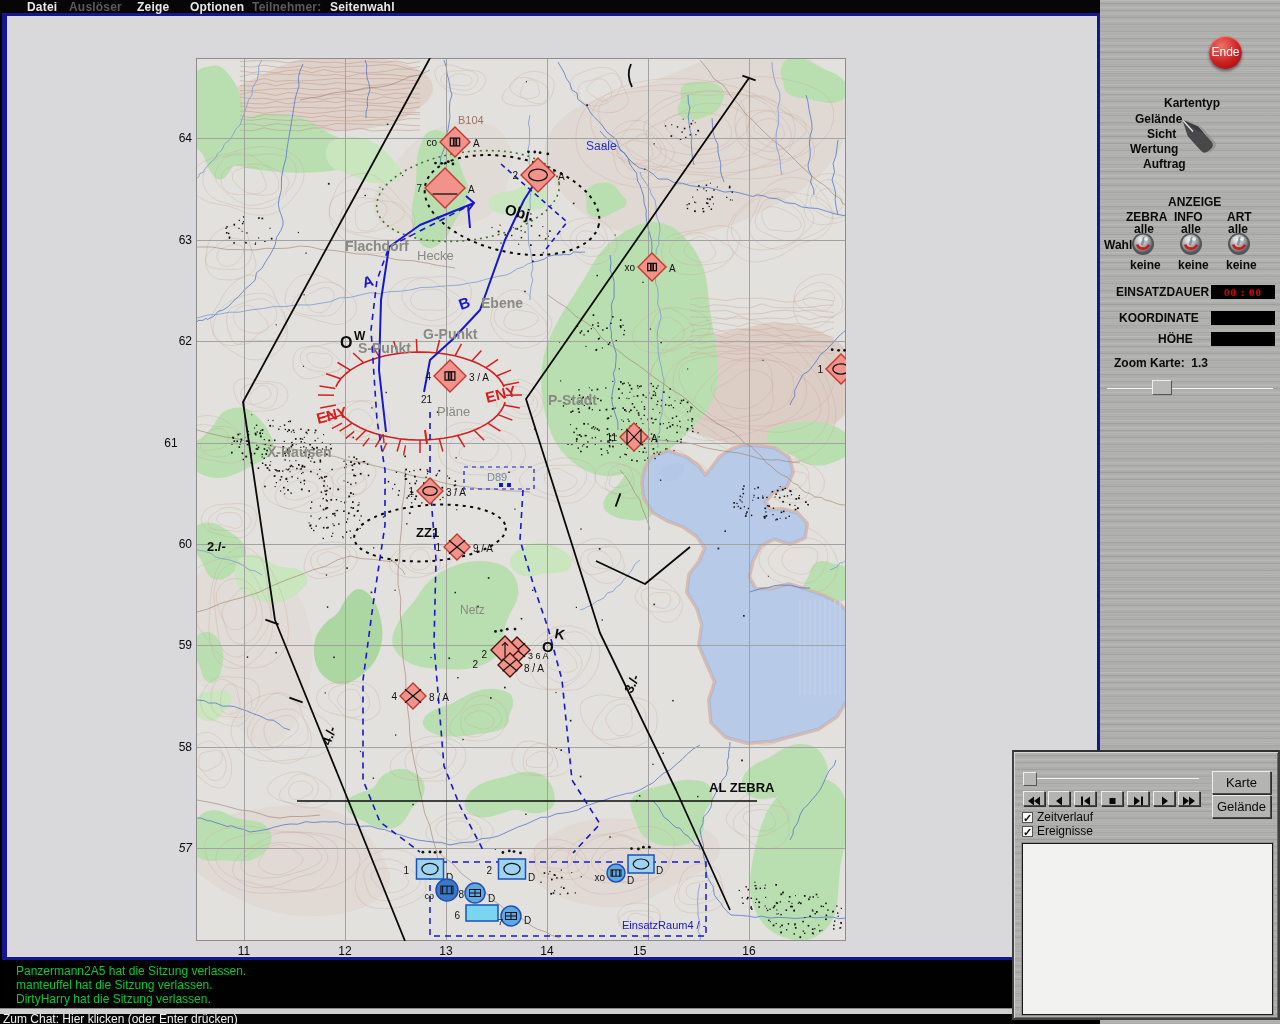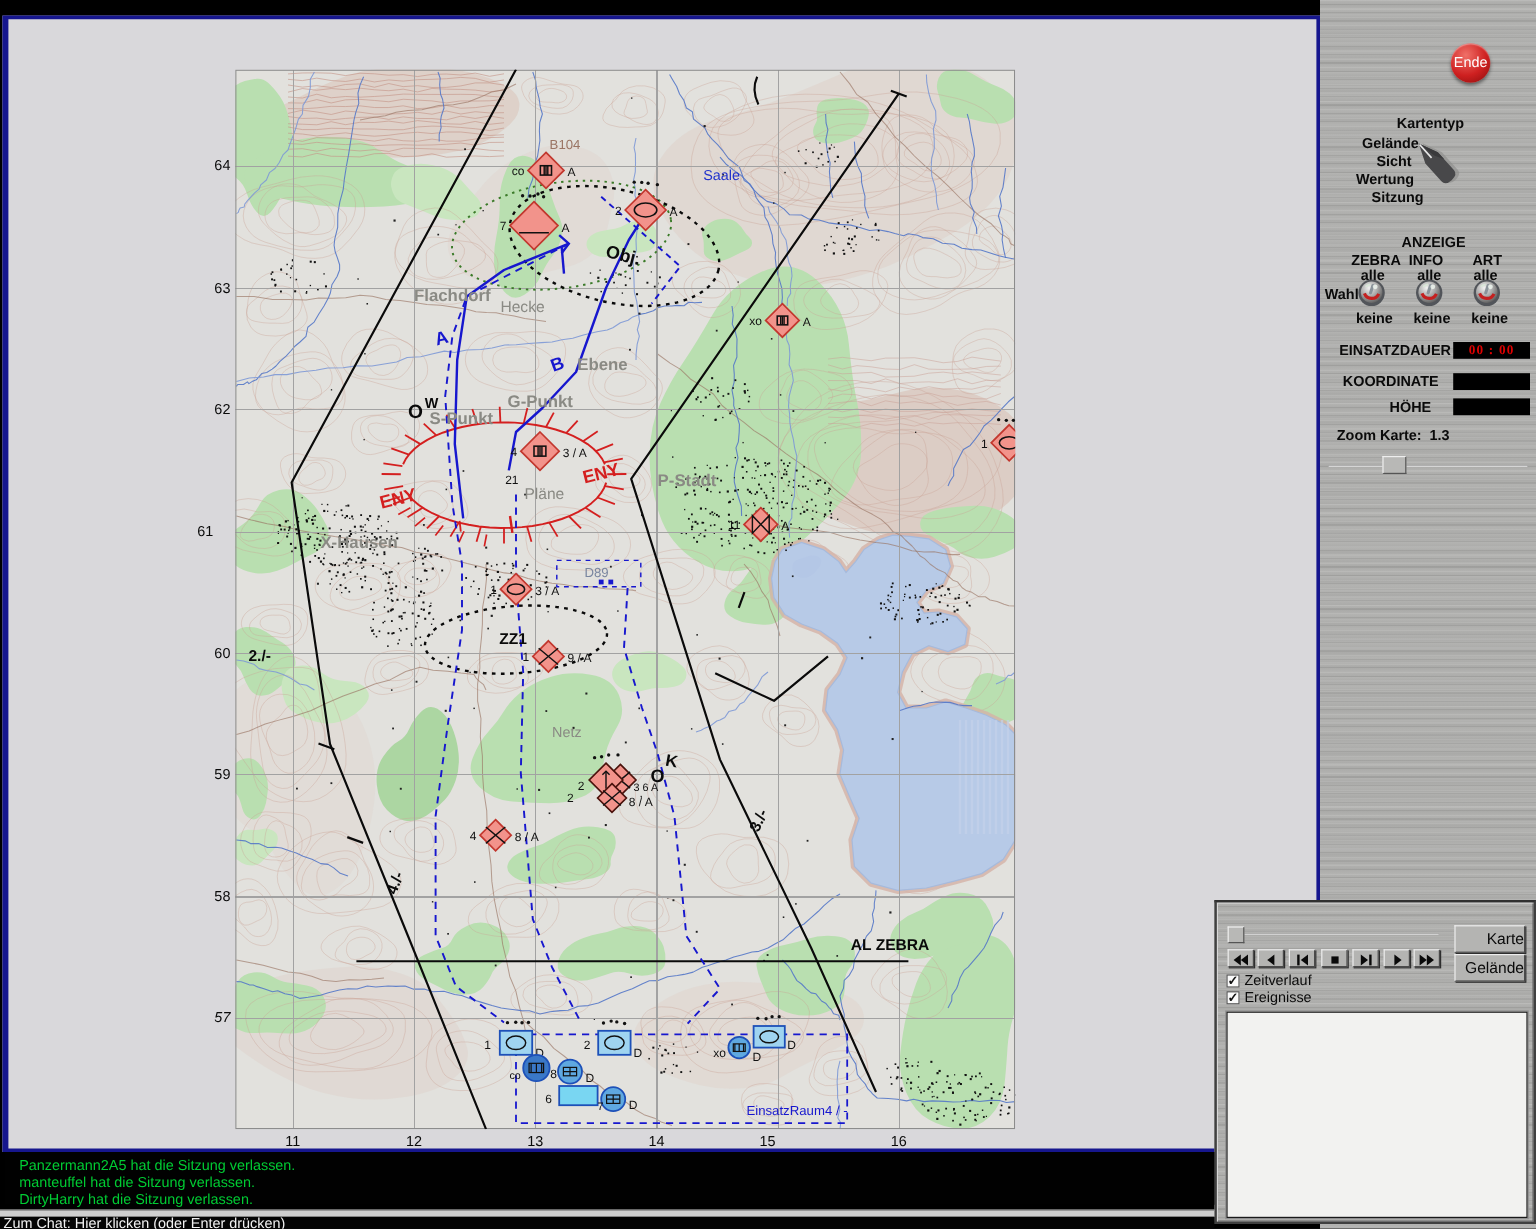--- a/index.html
+++ b/index.html
@@ -23,36 +23,44 @@
   #pbpanel { left:1012px; top:750px; width:268px; height:270px; background-color:#B1B1AF;background-image:repeating-linear-gradient(to bottom, rgba(255,255,255,.09) 0px, rgba(255,255,255,.09) 1px, rgba(0,0,0,0) 1px, rgba(0,0,0,0) 3px, rgba(0,0,0,.07) 3px, rgba(0,0,0,.07) 4px, rgba(0,0,0,0) 4px, rgba(0,0,0,0) 7px),repeating-linear-gradient(to bottom, rgba(255,255,255,.04) 0px, rgba(0,0,0,.04) 4px, rgba(255,255,255,.02) 8px, rgba(0,0,0,.03) 12px);
       border:2px solid #404040; border-top-color:#303030; box-shadow:inset 1px 1px 0 #D8D8D8, inset -1px -1px 0 #6A6A6A; }
   .pbtn { position:absolute; width:22px; height:15px; background:#B4B4B2;
       border-top:1px solid #EDEDED; border-left:1px solid #EDEDED;
       border-right:1px solid #4A4A4A; border-bottom:1px solid #4A4A4A;
       box-shadow: 1px 1px 0 #2E2E2E; text-align:center; }
   .pbtn svg { margin-top:2px; }
   .gbtn { position:absolute; left:1212px; width:59px; height:23px; background:#B4B4B2;
       border-top:1px solid #EDEDED; border-left:1px solid #EDEDED;
       border-right:1px solid #4A4A4A; border-bottom:1px solid #4A4A4A;
-      box-shadow: 1px 1px 0 #2E2E2E; font-size:13px; color:#0A0A0A; text-align:right; line-height:21px; }
+      box-shadow: 1px 1px 0 #2E2E2E; font-size:13px; color:#0A0A0A; text-align:center; line-height:21px; }
   .cb { position:absolute; width:11px; height:11px; background:#FAFAFA; border:1px solid #555;
         font-size:11px; line-height:10px; color:#111; text-align:center; font-weight:bold;}
   .cblab { position:absolute; font-size:12px; color:#0A0A0A; }
   #listbox { left:1022px; top:843px; width:251px; height:172px; background:#F2F2F0;
        border:1px solid #1A1A1A; box-shadow: 0 0 0 1px #8F8F8F; }
   #chat { left:4px; top:960px; width:1008px; height:44px; background:#010101;
       color:#00CB33; font-size:12px; padding:4px 0 0 12px; line-height:14.2px; }
   #sep { left:0px; top:1008px; width:1012px; height:6px; background:#CFCFCF; border-top:1px solid #8A8A8A;}
   #status { left:0px; top:1014px; width:1012px; height:10px; background:#050505;
      color:#F2F2F2; font-size:12px; padding-left:3px; line-height:11px;}
   .mapnum { position:absolute; font-size:12px; color:#0A0A0A; }
 </style></head>
 <body>
 <div id="root">
   <div class="abs" id="container"></div>
+  <div class="abs" id="menubar">
+    <span style="left:27px;">Datei</span>
+    <span style="left:69px;" class="dis">Auslöser</span>
+    <span style="left:137px;">Zeige</span>
+    <span style="left:190px;">Optionen</span>
+    <span style="left:252px;" class="dis">Teilnehmer:</span>
+    <span style="left:330px;">Seitenwahl</span>
+  </div>
   <svg id="map" width="650" height="883" viewBox="0 0 650 883" style="position:absolute;left:196px;top:58px;">
       <rect x="0" y="0" width="650" height="883" fill="#E2E1DD"></rect>
       <path d="M236.7,27.5Q237.8,37.0 229.4,45.1Q221.0,53.3 207.9,59.9Q194.8,66.6 175.0,69.9Q155.3,73.2 134.0,73.2Q112.7,73.3 88.5,72.1Q64.4,70.9 43.4,64.4Q22.5,57.8 23.8,47.4Q25.1,37.0 39.9,29.6Q54.8,22.2 66.8,16.2Q78.9,10.2 95.3,4.6Q111.7,-0.9 134.8,-2.2Q157.8,-3.5 180.8,-0.3Q203.8,3.0 219.7,10.5Q235.6,18.0 236.7,27.5Z" fill="#D9C2B6" opacity="0.5"></path>
       <path d="M651.6,64.5Q648.8,87.0 635.2,104.6Q621.7,122.2 601.1,134.4Q580.4,146.6 557.3,157.9Q534.2,169.3 501.2,176.8Q468.3,184.2 434.2,176.1Q400.2,167.9 379.4,149.2Q358.6,130.5 350.9,108.8Q343.2,87.0 359.0,67.7Q374.9,48.3 404.5,40.4Q434.1,32.5 455.9,23.9Q477.7,15.2 509.0,1.7Q540.3,-11.9 579.8,-7.4Q619.4,-2.9 636.9,19.5Q654.4,42.0 651.6,64.5Z" fill="#DCC8BF" opacity="0.34"></path>
       <path d="M661.1,309.6Q667.6,327.0 658.3,343.5Q648.9,359.9 631.3,370.8Q613.7,381.6 593.4,387.0Q573.1,392.3 552.9,389.6Q532.7,386.8 515.7,380.5Q498.7,374.2 475.8,367.4Q452.9,360.7 435.2,343.8Q417.4,327.0 430.7,308.6Q443.9,290.3 471.3,285.1Q498.7,279.9 516.9,277.1Q535.0,274.3 553.7,268.9Q572.5,263.6 595.4,266.0Q618.2,268.4 636.4,280.3Q654.6,292.1 661.1,309.6Z" fill="#D6BAAF" opacity="0.52"></path>
       <path d="M113.1,565.4Q118.6,587.0 115.8,610.7Q113.0,634.4 104.3,654.9Q95.7,675.4 81.4,684.5Q67.1,693.7 53.7,681.7Q40.3,669.8 33.0,655.0Q25.6,640.3 13.3,633.5Q1.0,626.6 -12.2,606.8Q-25.5,587.0 -21.7,559.9Q-17.9,532.7 -2.8,519.7Q12.3,506.7 26.0,503.5Q39.7,500.3 51.8,501.7Q63.9,503.0 75.2,510.1Q86.5,517.2 97.0,530.5Q107.5,543.9 113.1,565.4Z" fill="#DFD0C9" opacity="0.3"></path>
       <path d="M182.2,791.8Q189.5,802.0 193.2,815.0Q196.9,827.9 183.2,839.8Q169.5,851.6 144.4,855.8Q119.3,860.0 95.3,856.9Q71.4,853.8 54.6,846.4Q37.8,838.9 24.6,830.9Q11.4,822.8 -1.7,812.4Q-14.8,802.0 -13.7,788.6Q-12.6,775.1 6.6,766.1Q25.7,757.1 48.2,752.9Q70.8,748.7 94.5,747.6Q118.2,746.4 138.1,753.2Q158.0,759.9 166.5,770.8Q175.0,781.6 182.2,791.8Z" fill="#DECDC5" opacity="0.38"></path>
       <path d="M523.8,788.1Q525.7,802.0 508.6,811.5Q491.4,821.1 478.8,827.1Q466.2,833.2 453.9,840.3Q441.6,847.4 423.4,848.9Q405.2,850.4 387.4,846.3Q369.5,842.2 353.6,834.3Q337.7,826.4 333.4,814.2Q329.0,802.0 338.3,791.2Q347.7,780.4 361.2,773.0Q374.8,765.7 391.1,762.6Q407.5,759.4 423.6,760.4Q439.8,761.3 458.9,761.8Q477.9,762.2 499.9,768.3Q521.9,774.3 523.8,788.1Z" fill="#DECDC5" opacity="0.34"></path>
       <path d="M315.1,109.2Q312.5,122.0 310.0,132.9Q307.5,143.8 298.7,152.5Q289.8,161.3 276.6,164.5Q263.3,167.7 248.8,172.0Q234.2,176.2 214.4,176.4Q194.5,176.6 183.9,163.8Q173.3,151.0 179.2,136.5Q185.0,122.0 192.7,112.6Q200.4,103.2 207.3,95.0Q214.1,86.7 224.8,79.2Q235.4,71.7 251.6,66.3Q267.8,60.8 286.0,64.7Q304.2,68.6 311.0,82.5Q317.7,96.4 315.1,109.2Z" fill="#DFCEC7" opacity="0.3"></path>
       <path d="M46.0,45.0Q49.4,60.0 47.0,76.3Q44.6,92.5 39.7,102.9Q34.7,113.2 29.3,119.0Q23.8,124.9 18.5,119.3Q13.2,113.7 10.1,104.2Q7.1,94.7 1.5,90.9Q-4.2,87.1 -10.8,73.6Q-17.4,60.0 -15.0,41.3Q-12.6,22.7 -5.0,16.8Q2.6,11.0 8.0,9.6Q13.3,8.3 18.1,7.6Q22.8,7.0 27.4,11.0Q32.1,15.1 37.3,22.5Q42.5,30.0 46.0,45.0Z" fill="#B9DFB0"></path>
@@ -1620,21 +1628,21 @@
     <div class="mapnum" style="left:532px;top:944px;width:30px;text-align:center;">14</div>
     <div class="mapnum" style="left:633px;top:944px;width:30px;text-align:left;">15</div>
     <div class="mapnum" style="left:734px;top:944px;width:30px;text-align:center;">16</div>
 
   <div class="abs" id="rpanel"></div>
   <div class="abs" id="ende">Ende</div>
   <div class="rtxt" style="left:1164px;top:96px;">Kartentyp</div>
   <div class="rtxt" style="left:1135px;top:112px;">Gelände</div>
   <div class="rtxt" style="left:1147px;top:127px;">Sicht</div>
   <div class="rtxt" style="left:1130px;top:142px;">Wertung</div>
-  <div class="rtxt" style="left:1143px;top:157px;">Sitzung</div>
+  <div class="rtxt" style="left:1143px;top:157px;">Auftrag</div>
   <svg class="abs" style="left:1174px;top:107px;" width="48" height="50" viewBox="0 0 48 50">
     <g transform="translate(1,3)">
         <g transform="rotate(-42 22 26)">
       <path d="M22,4 L29,20 L29,40 Q29,45 22,45 Q15,45 15,40 L15,20 Z" fill="#8A8A88" opacity="0.6" transform="translate(2.5,2)"></path>
       <path d="M22,4 L29,20 L29,40 Q29,45 22,45 Q15,45 15,40 L15,20 Z" fill="#48484A"></path>
       <path d="M22,4 L29,20 L29,28 L25,20 Z" fill="#3A3A3C"></path>
       <line x1="22" y1="5" x2="22" y2="20" stroke="#E8E8E8" stroke-width="1.4"></line>
     </g>
       </g>
   </svg>

